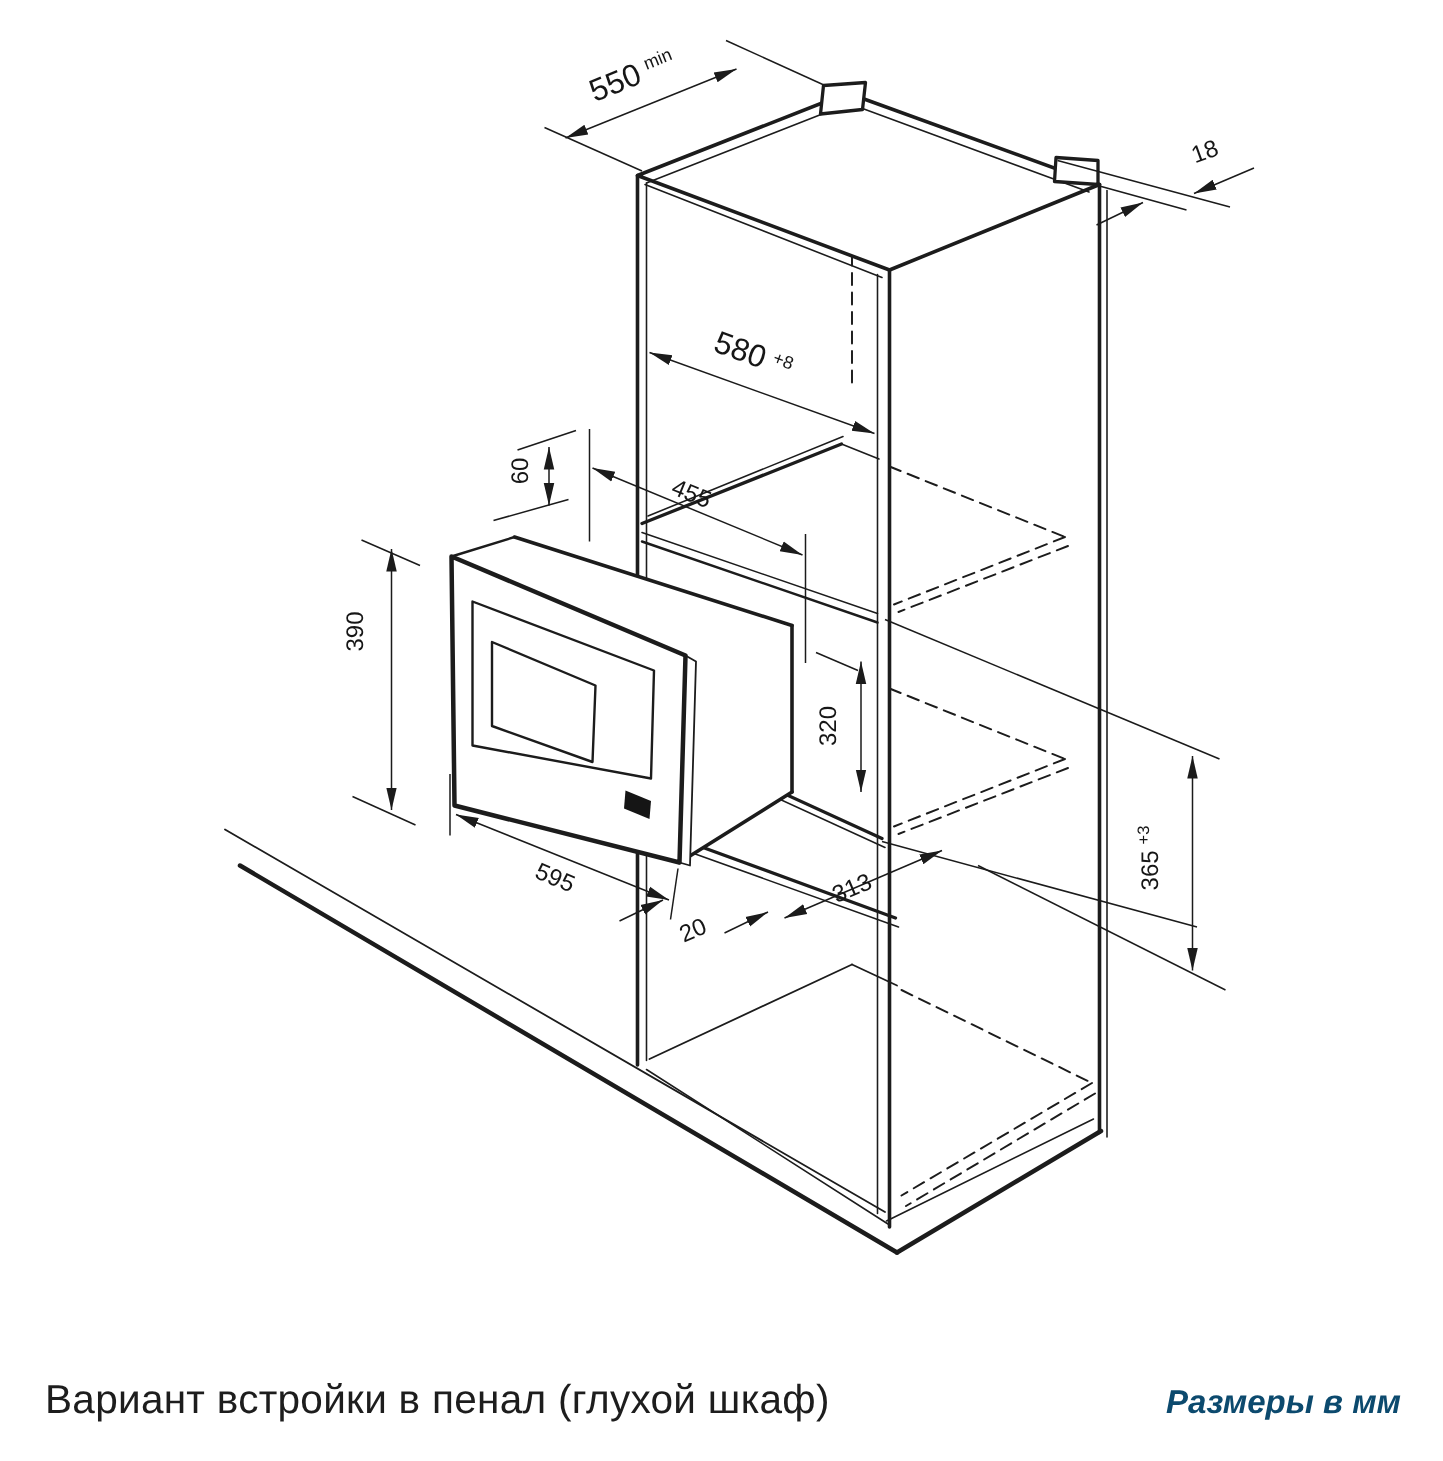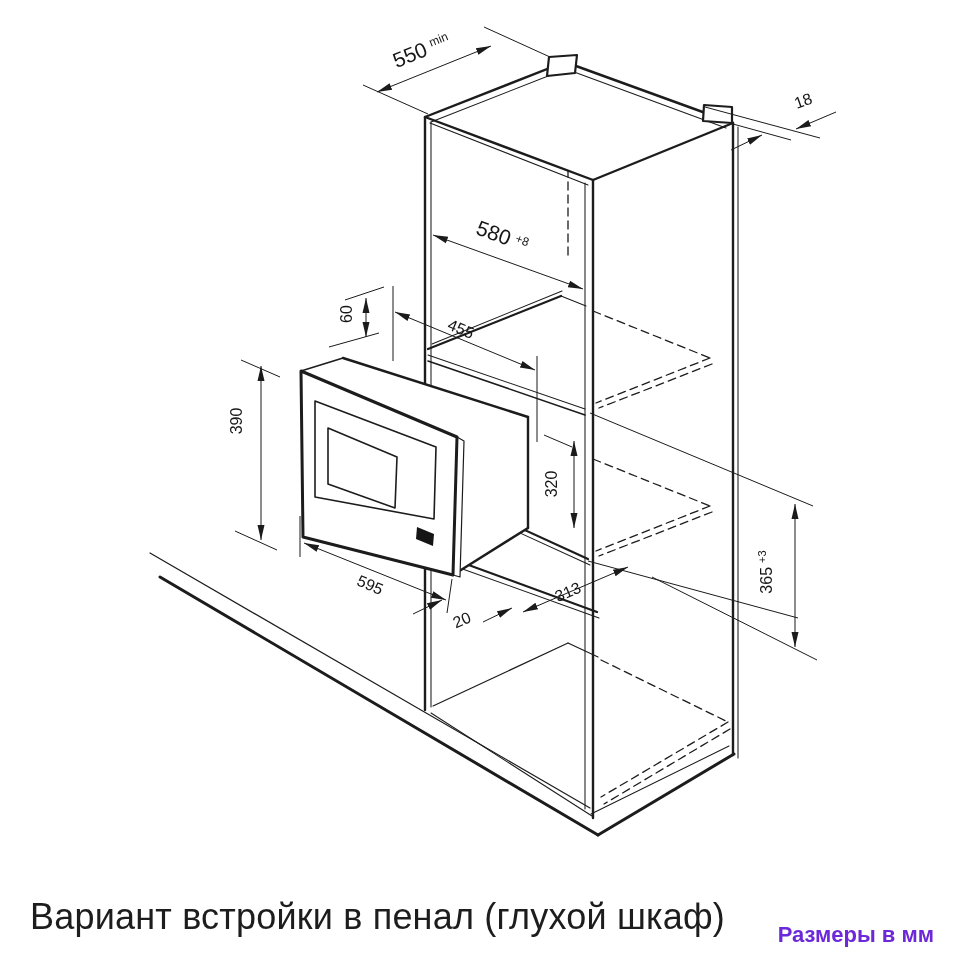--- a/index.html
+++ b/index.html
@@ -13,23 +13,23 @@
   .w16{stroke-width:1.6;}
   .w12{stroke-width:1.2;}
   .w11{stroke-width:1.05;}
   .dash{stroke-dasharray:8 5;stroke-width:1.3;}
   .fillw{fill:#ffffff;}
   .dim{stroke:#1b1b1b;stroke-width:1;fill:none;}
   .dlab{font-family:"Liberation Sans",sans-serif;fill:#161616;font-size:16px;}
   .dlab-big{font-size:21px;}
   .sup{font-size:12px;}
   .sup-sm{font-size:11px;}
-  .caption-left{position:absolute;left:30px;top:896px;font-size:36px;color:#1d1d1d;
+  .caption-left{position:absolute;left:30px;top:918px;font-size:27px;color:#1d1d1d;
         letter-spacing:0.2px;}
-  .caption-right{position:absolute;right:28px;top:922px;font-size:22px;font-weight:700;color:#6d28d9;}
+  .caption-right{position:absolute;right:28px;top:922px;font-size:22px;font-weight:700;color:#0c4a6e;font-style:italic;}
 </style>
 </head>
 <body>
 
 <div class="page">
 
 <svg width="962" height="974" viewBox="0 0 962 974">
   <defs>
     <marker id="arw" viewBox="0 0 15 10" refX="15" refY="5" markerWidth="15" markerHeight="10" markerUnits="userSpaceOnUse" orient="auto-start-reverse">
       <path d="M15,5 L0,1.5 L0,8.5 Z" fill="#1b1b1b"></path>

